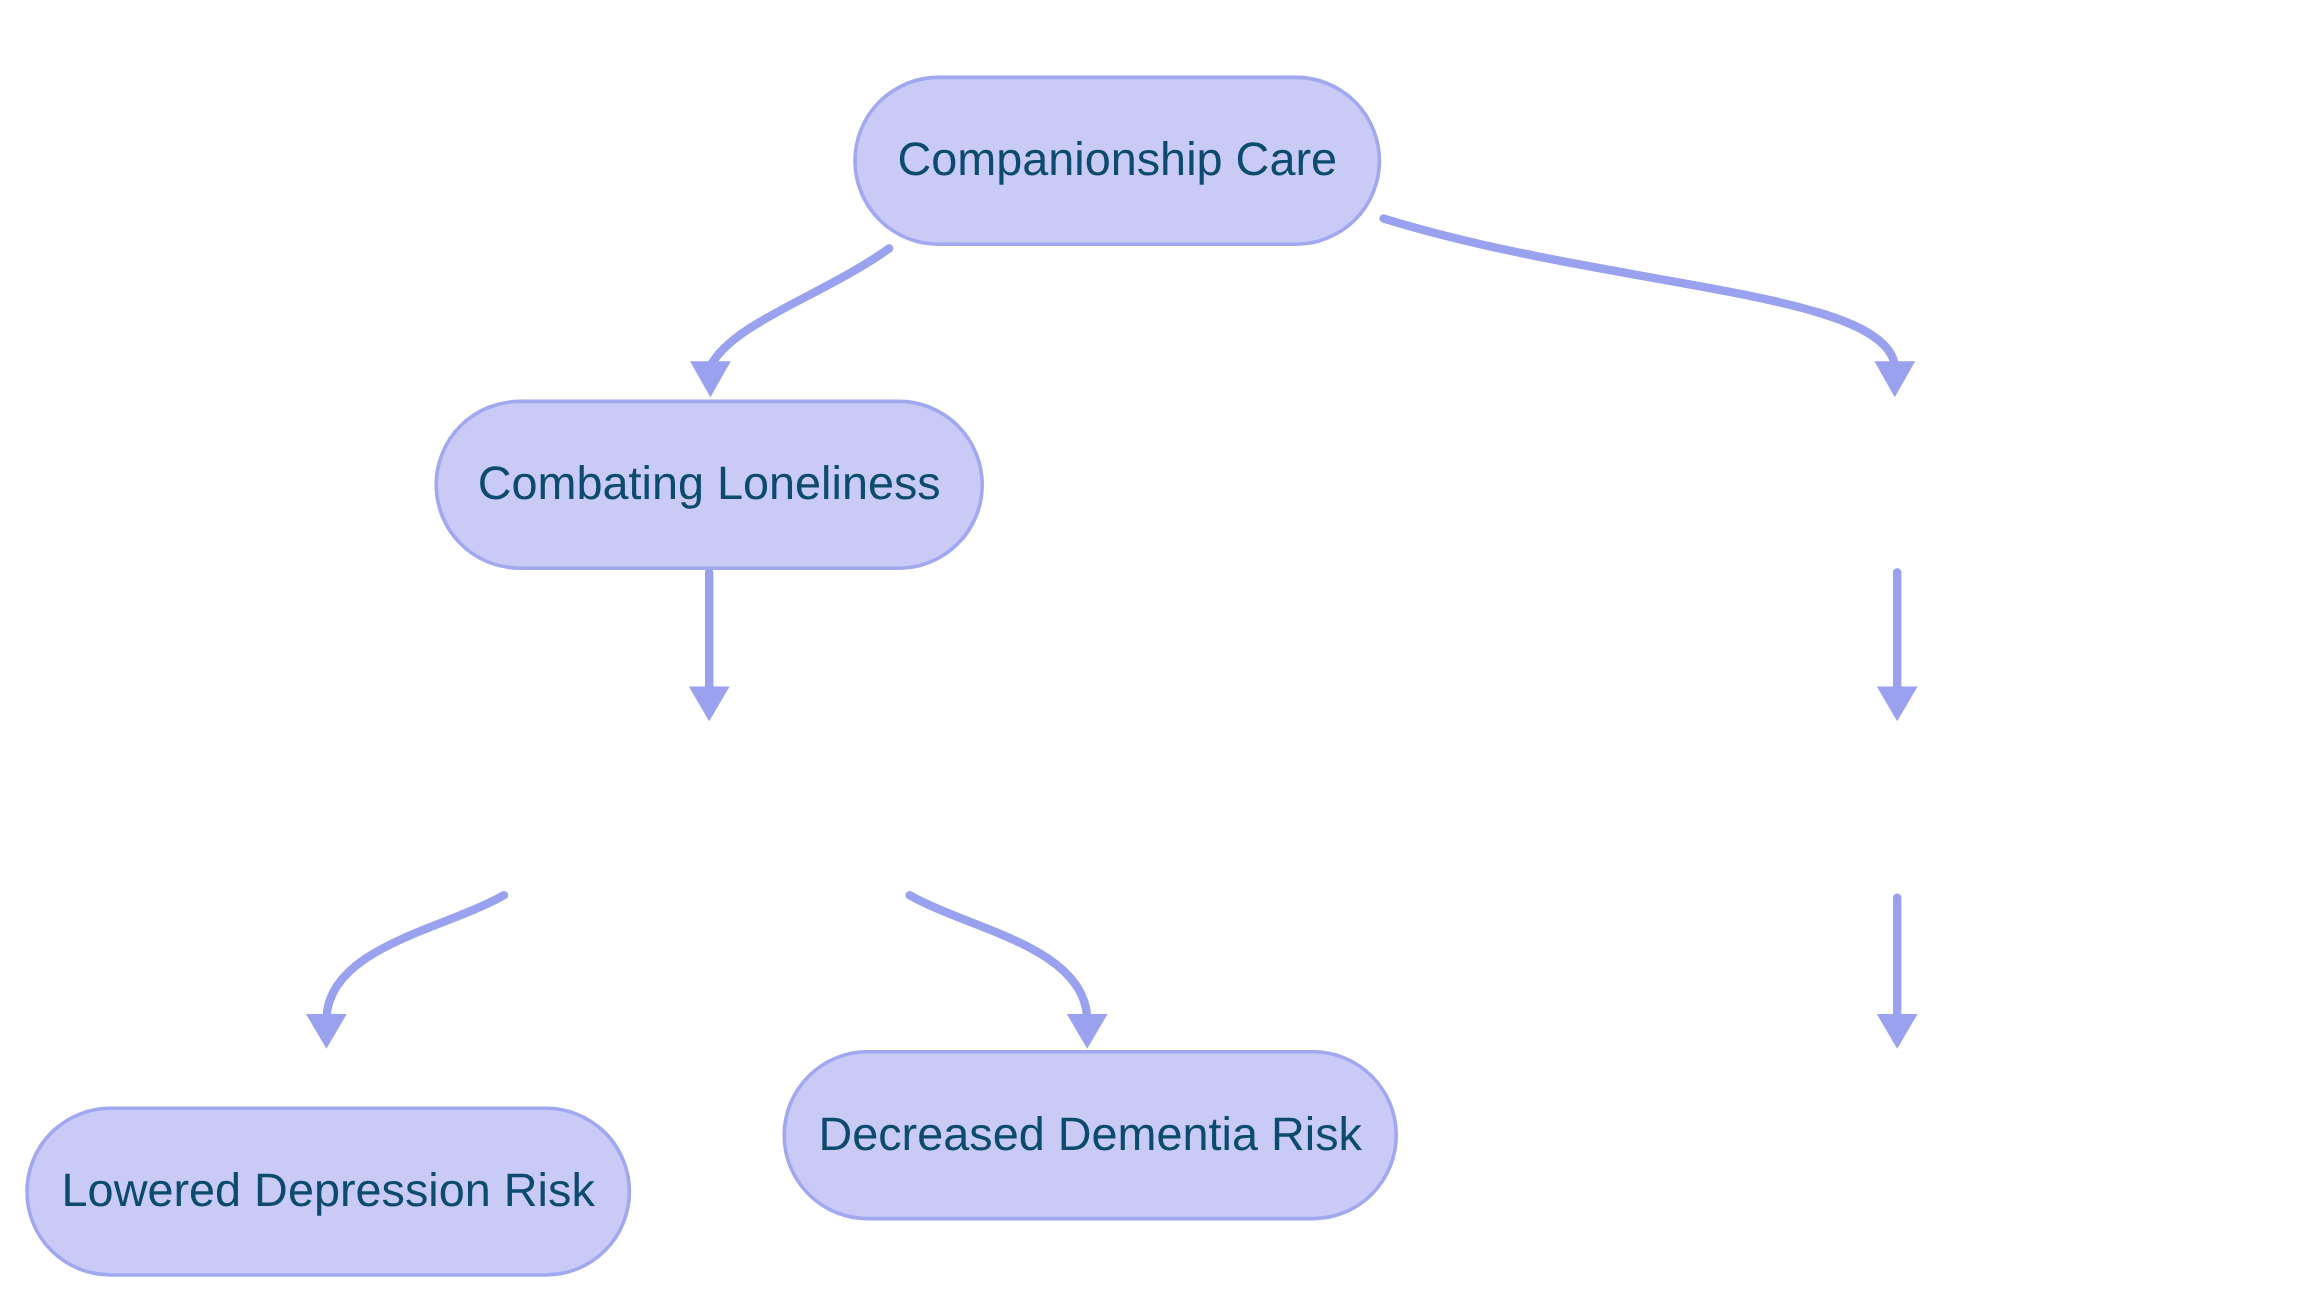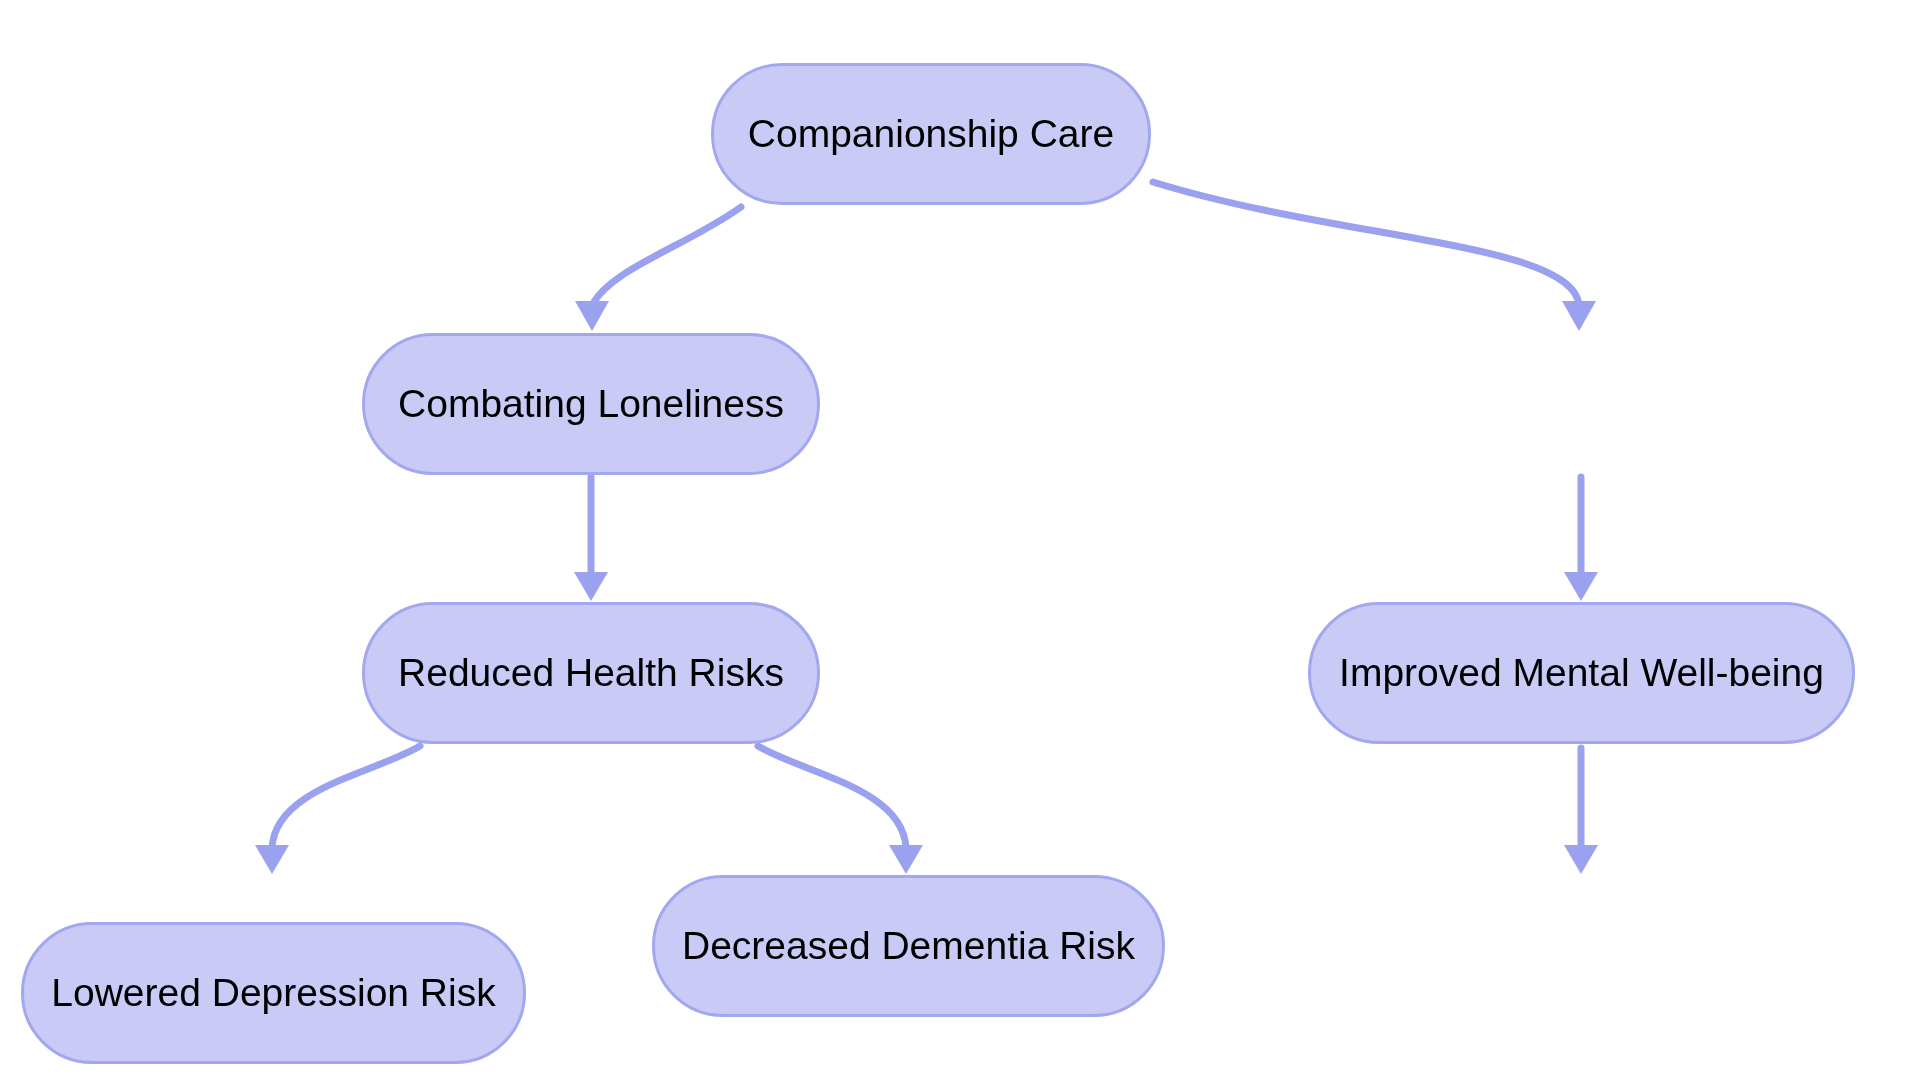--- a/index.html
+++ b/index.html
@@ -38,21 +38,21 @@
     box-sizing: border-box;
     background: #c9cbf6;
     border: 3px solid #a2a8f0;
     border-radius: 71px;
     display: flex;
     align-items: center;
     justify-content: center;
     white-space: nowrap;
   }
   .node span {
-    color: #000000;
+    color: #0c4a6e;
     font-size: 39px;
     font-weight: 400;
     letter-spacing: 0px;
   }
   #n-root       { left: 711px;  top: 63px;  width: 440px; }
   #n-combating  { left: 362px;  top: 333px; width: 458px; }
   #n-fostering  { left: 1263px; top: 333px; width: 637px; }
   #n-reduced    { left: 362px;  top: 602px; width: 458px; }
   #n-improved   { left: 1308px; top: 602px; width: 547px; }
   #n-lowered    { left: 21px;   top: 875px; width: 505px; margin-top: 47px; }
@@ -90,27 +90,21 @@
 
   <div class="node" id="n-root">
     <span>Companionship Care</span>
   </div>
 
   <div class="node" id="n-combating">
     <span>Combating Loneliness</span>
   </div>
 
 
-  <div class="node" id="n-reduced">
-    <span>Reduced Health Risks</span>
-  </div>
 
-  <div class="node" id="n-improved">
-    <span>Improved Mental Well-being</span>
-  </div>
 
   <div class="node" id="n-lowered">
     <span>Lowered Depression Risk</span>
   </div>
 
   <div class="node" id="n-decreased">
     <span>Decreased Dementia Risk</span>
   </div>
 
 

